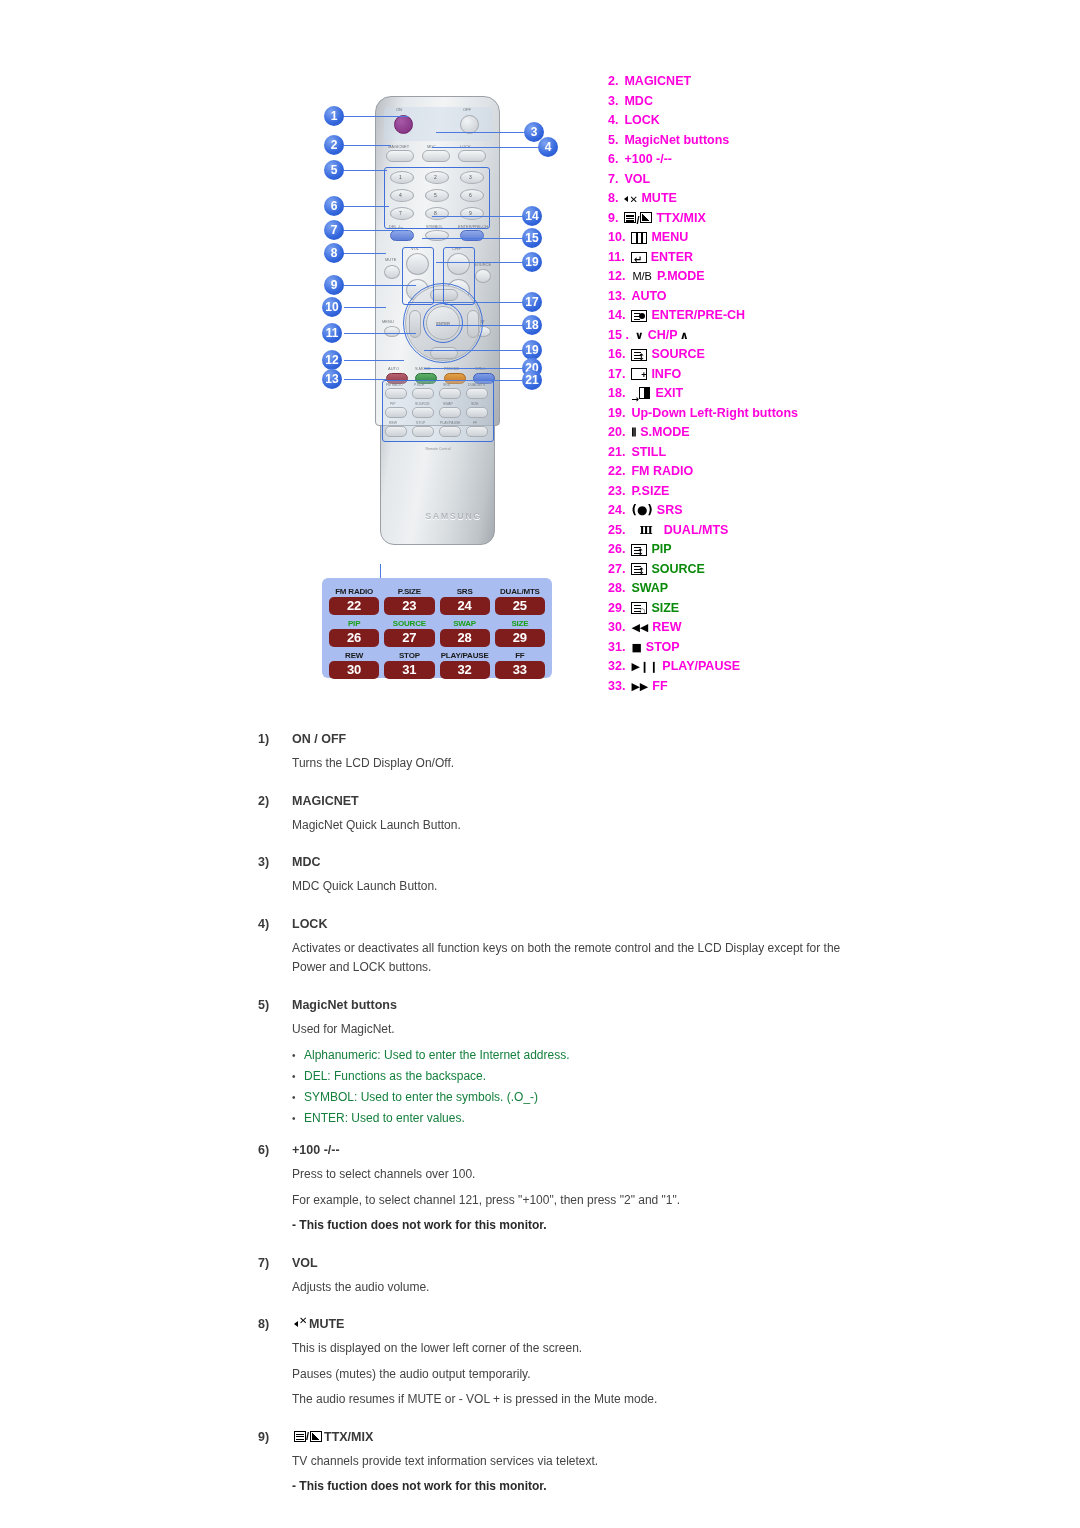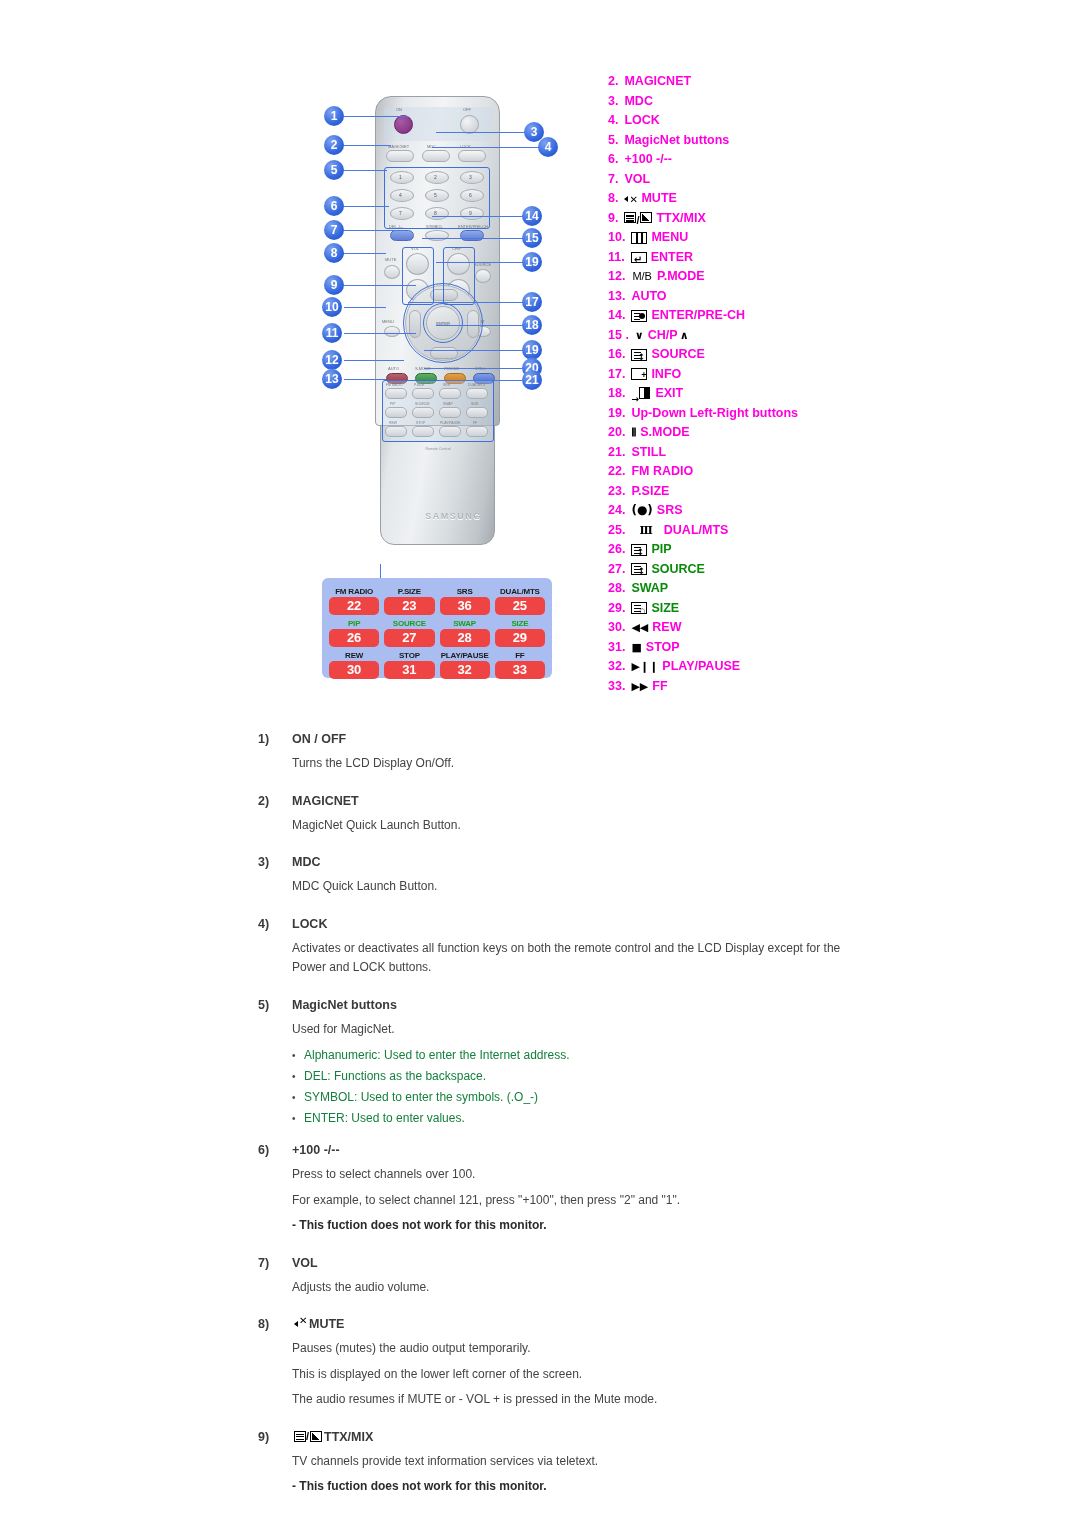--- a/index.html
+++ b/index.html
@@ -222,21 +222,21 @@
     font-size: 8px;
     font-weight: bold;
     color: #1a1a1a;
     line-height: 11px;
     letter-spacing: -0.2px;
     font-family: "Liberation Sans", sans-serif;
     white-space: nowrap;
   }
   .bp-cap.green { color: #19a019; }
   .bp-key {
-    background: #ef4444;
+    background: #7f1d1d;
     border-radius: 5px;
     color: #ffffff;
     font-size: 13px;
     font-weight: bold;
     line-height: 18px;
     height: 18px;
     margin-bottom: 2px;
     font-family: "Liberation Sans", sans-serif;
   }
   .bp-connector {
@@ -598,21 +598,21 @@
         <div class="bp-cell">
             <div class="bp-cap">FM RADIO</div>
             <div class="bp-key">22</div>
           </div>
         <div class="bp-cell">
             <div class="bp-cap">P.SIZE</div>
             <div class="bp-key">23</div>
           </div>
         <div class="bp-cell">
             <div class="bp-cap">SRS</div>
-            <div class="bp-key">36</div>
+            <div class="bp-key">24</div>
           </div>
         <div class="bp-cell">
             <div class="bp-cap">DUAL/MTS</div>
             <div class="bp-key">25</div>
           </div>
 
         <div class="bp-cell">
             <div class="bp-cap green">PIP</div>
             <div class="bp-key">26</div>
           </div>
@@ -925,22 +925,22 @@
       </div>
       <div class="sec">
         <div class="sec-head">
           <div class="sec-num">8)</div>
           <div class="sec-title">
             <span class="ico ico-mute"></span>
             <span>MUTE</span>
           </div>
         </div>
         <div class="sec-body">
+          <p>This is displayed on the lower left corner of the screen.</p>
           <p>Pauses (mutes) the audio output temporarily.</p>
-          <p>This is displayed on the lower left corner of the screen.</p>
           <p>The audio resumes if MUTE or - VOL + is pressed in the Mute mode.</p>
         </div>
       </div>
       <div class="sec">
         <div class="sec-head">
           <div class="sec-num">9)</div>
           <div class="sec-title">
             <span class="ico ico-ttx">
               <span class="bx1">
                 <i style="top:2px"></i>

